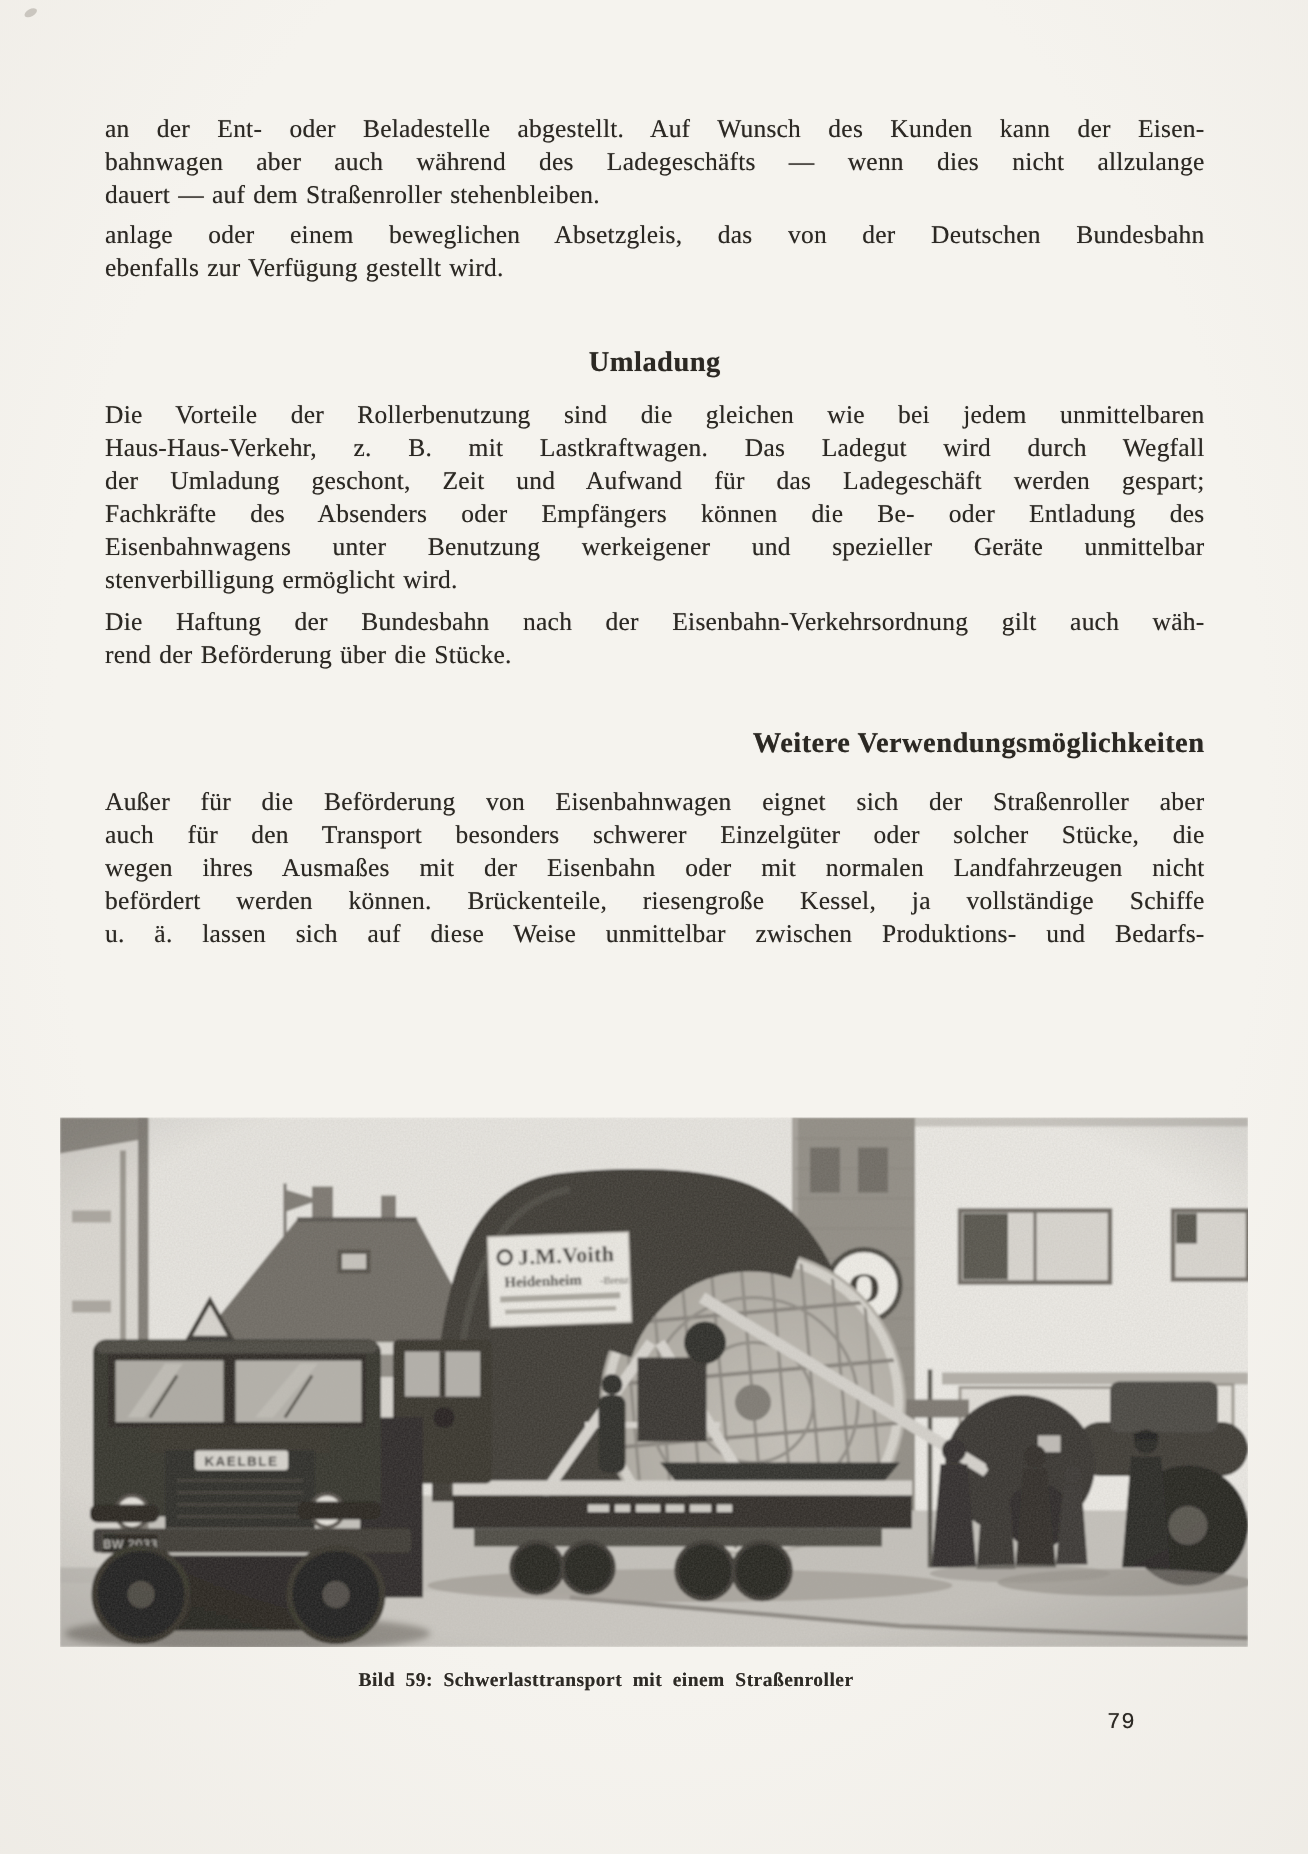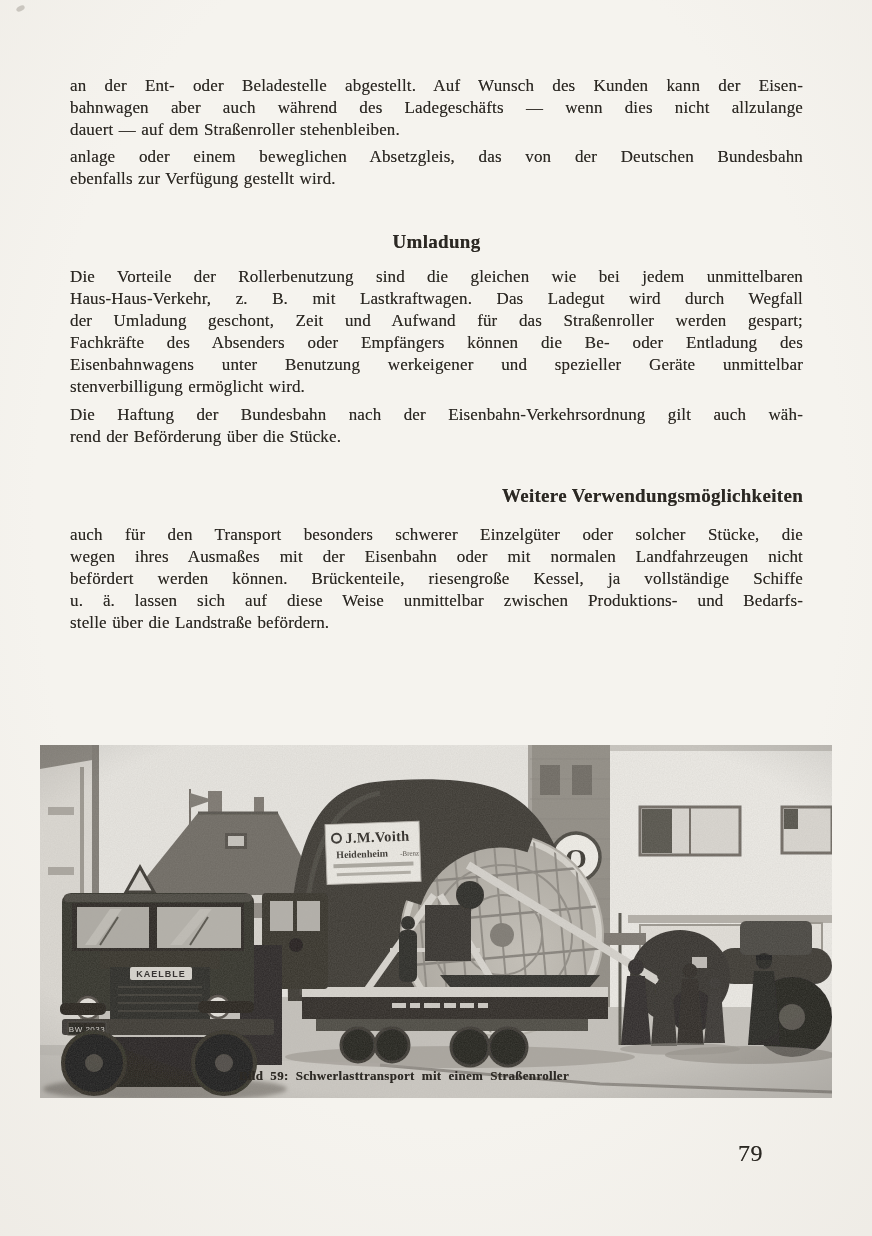--- a/index.html
+++ b/index.html
@@ -49,32 +49,33 @@
     font-weight:700;text-align:right;
     letter-spacing:0.3px;
     text-shadow:0 0 0.5px rgba(43,38,32,0.6);
   }
   .p5{margin-top:16px;}
   .figure{
     position:absolute;left:40px;top:745px;width:792px;height:353px;
   }
   .figure svg{display:block;width:792px;height:353px;}
   .caption{
-    position:absolute;left:8px;top:1068px;width:792px;
+    position:absolute;left:8px;top:1112px;width:792px;
     text-align:center;
     font-size:13px;font-weight:700;
     letter-spacing:0.3px;word-spacing:3.5px;
     color:#2d2a25;
     text-shadow:0 0 0.4px rgba(45,40,34,0.5);
   }
   .pagenum{
     position:absolute;left:738px;top:1140px;
-    font-size:24px;letter-spacing:0.5px;
+    font-size:15px;letter-spacing:0.5px;
     color:#2b2823;
     text-shadow:0 0 0.5px rgba(43,38,32,0.5);
+    font-family:Liberation Mono, monospace;
   }
   .corner-speck{
     position:absolute;left:16px;top:6px;width:9px;height:5px;
     background:#b9b5ad;border-radius:50%;
     transform:rotate(-28deg);opacity:.7;
   }
 </style>
 </head>
 <body>
 
@@ -89,36 +90,36 @@
         <div class="line last">dauert — auf dem Straßenroller stehenbleiben.</div>
       </div>
     <div class="para p2">
         <div class="line">anlage oder einem beweglichen Absetzgleis, das von der Deutschen Bundesbahn</div>
         <div class="line last">ebenfalls zur Verfügung gestellt wird.</div>
       </div>
     <h2 class="h1">Umladung</h2>
     <div class="para p3">
         <div class="line">Die Vorteile der Rollerbenutzung sind die gleichen wie bei jedem unmittelbaren</div>
         <div class="line">Haus-Haus-Verkehr, z. B. mit Lastkraftwagen. Das Ladegut wird durch Wegfall</div>
-        <div class="line">der Umladung geschont, Zeit und Aufwand für das Straßenroller werden gespart;</div>
+        <div class="line">der Umladung geschont, Zeit und Aufwand für das Ladegeschäft werden gespart;</div>
         <div class="line">Fachkräfte des Absenders oder Empfängers können die Be- oder Entladung des</div>
         <div class="line">Eisenbahnwagens unter Benutzung werkeigener und spezieller Geräte unmittelbar</div>
         <div class="line last">stenverbilligung ermöglicht wird.</div>
       </div>
     <div class="para p4">
         <div class="line">Die Haftung der Bundesbahn nach der Eisenbahn-Verkehrsordnung gilt auch wäh-</div>
         <div class="line last">rend der Beförderung über die Stücke.</div>
       </div>
     <h2 class="h2">Weitere Verwendungsmöglichkeiten</h2>
     <div class="para p5">
+        <div class="line">Außer für die Beförderung von Eisenbahnwagen eignet sich der Straßenroller aber</div>
         <div class="line">auch für den Transport besonders schwerer Einzelgüter oder solcher Stücke, die</div>
         <div class="line">wegen ihres Ausmaßes mit der Eisenbahn oder mit normalen Landfahrzeugen nicht</div>
         <div class="line">befördert werden können. Brückenteile, riesengroße Kessel, ja vollständige Schiffe</div>
         <div class="line">u. ä. lassen sich auf diese Weise unmittelbar zwischen Produktions- und Bedarfs-</div>
-        <div class="line last">stelle über die Landstraße befördern.</div>
       </div>
   </div>
 
   <div class="figure">
     <svg viewBox="0 0 792 353">
       <defs>
         <filter id="soften">
             <feGaussianBlur stdDeviation="0.55"></feGaussianBlur>
           </filter>
         <filter id="blur2">

